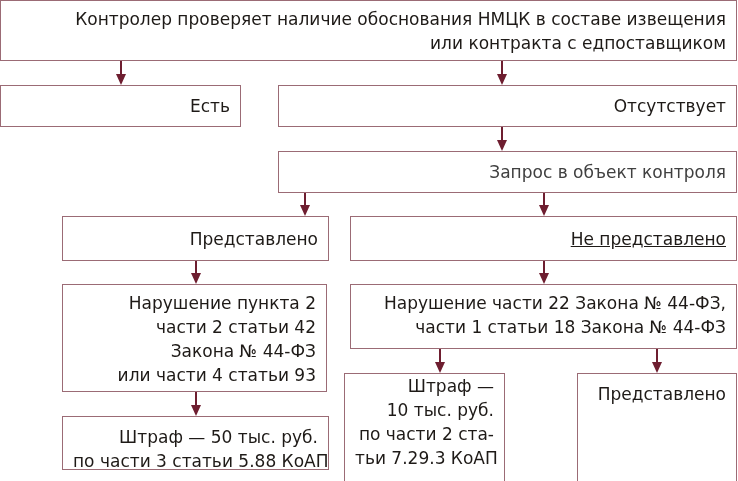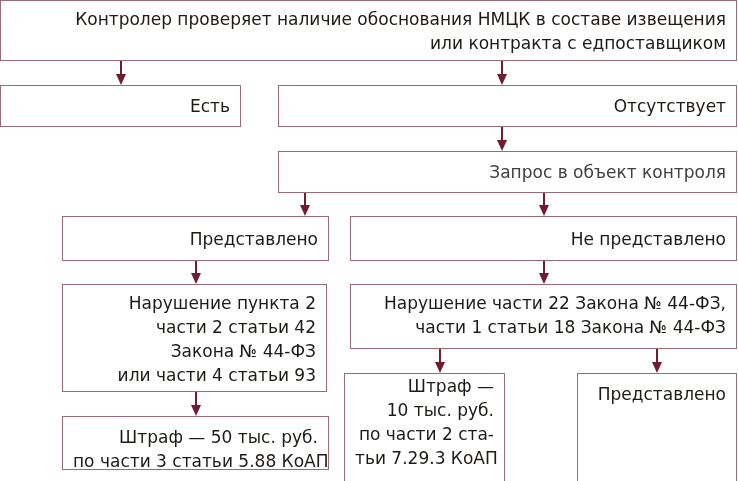--- a/index.html
+++ b/index.html
@@ -32,21 +32,21 @@
 </div>
 
 <div class="box" style="left: 278px; top: 151px; width: 459px; height: 42px; padding-top: 8px; border-color: rgb(155, 107, 117); color: #404040;">
   <span class="line">Запрос в объект контроля</span>
 </div>
 
 <div class="box" style="left: 62px; top: 216px; width: 267px; height: 45px; padding-top: 10px; border-color: rgb(155, 107, 117); color: rgb(30, 26, 23);">
   <span class="line">Представлено</span>
 </div>
 
-<div class="box" style="left: 350px; top: 216px; width: 387px; height: 45px; padding-top: 10px; border-color: rgb(155, 107, 117); color: rgb(30, 26, 23);">
+<div class="box" style="left: 350px; top: 216px; width: 387px; height: 45px; padding-top: 10px; border-color: rgb(155, 107, 117); color: rgb(30, 26, 23); text-decoration: underline;">
   <span class="line">Не представлено</span>
 </div>
 
 <div class="box" style="left: 62px; top: 284px; width: 265px; height: 108px; padding-top: 6px; border-color: rgb(155, 107, 117); color: rgb(30, 26, 23);">
   <span class="line">Нарушение пункта 2</span>
   <span class="line">части 2 статьи 42</span>
   <span class="line">Закона № 44-ФЗ</span>
   <span class="line">или части 4 статьи 93</span>
 </div>
 

